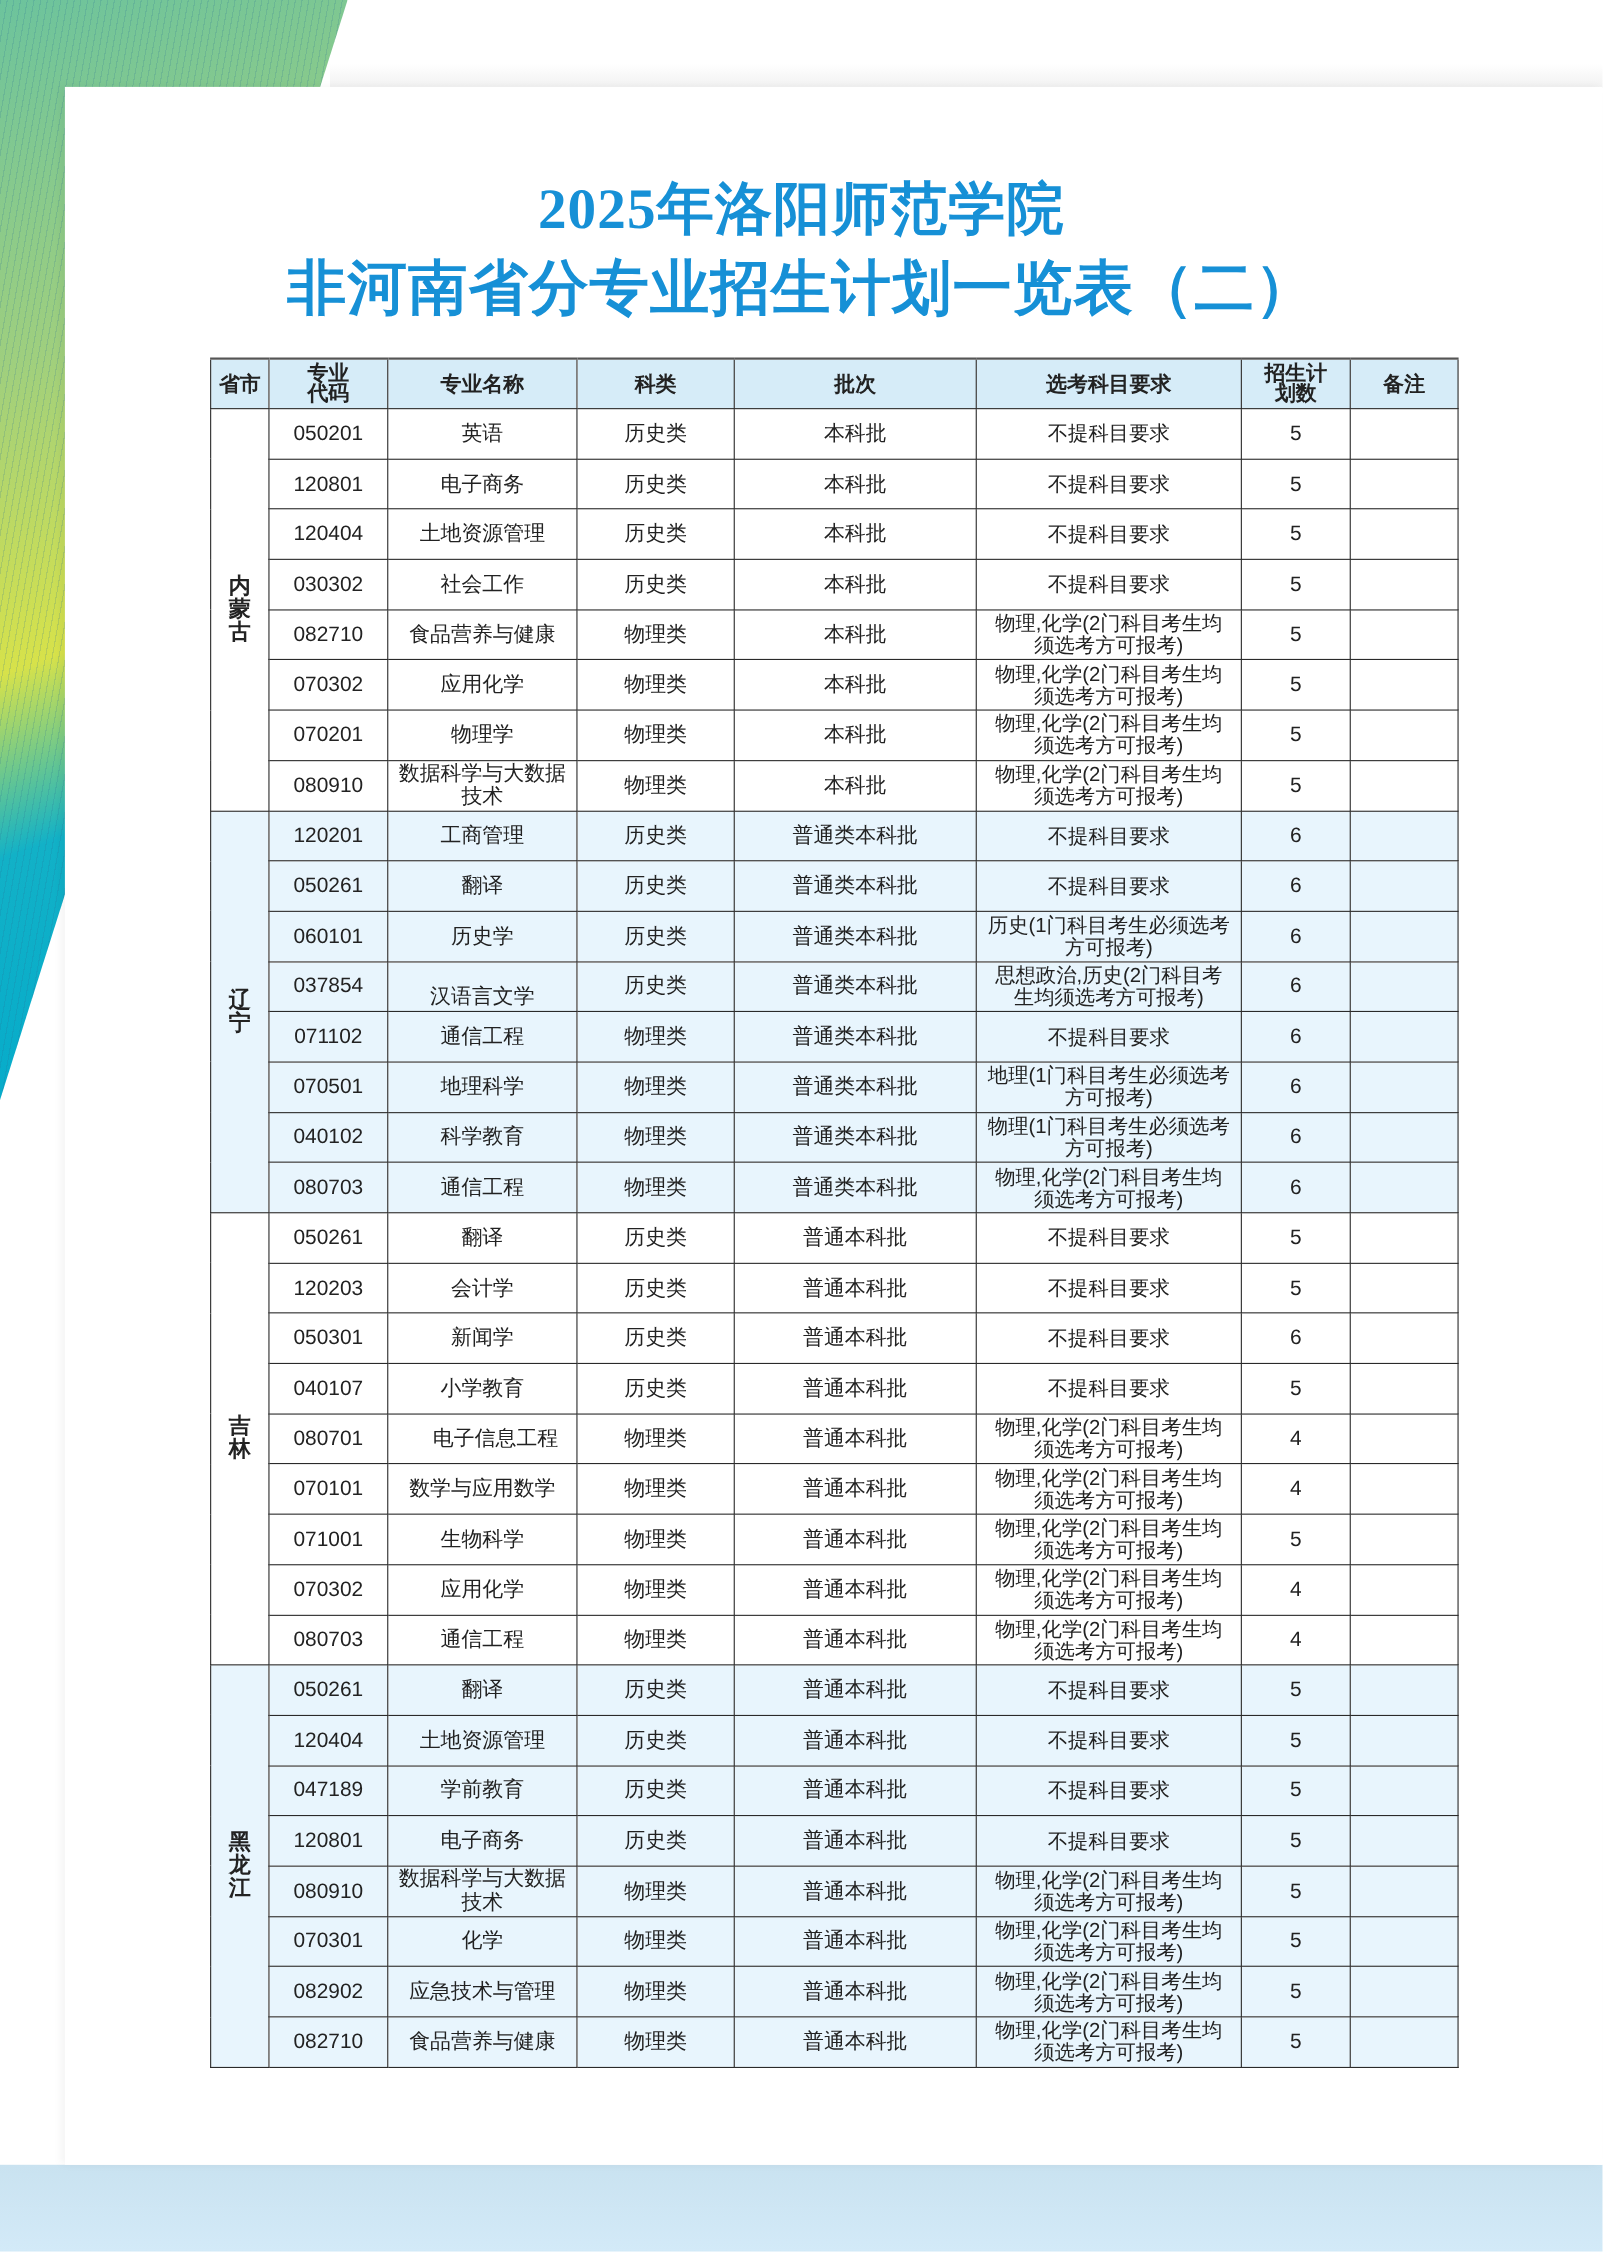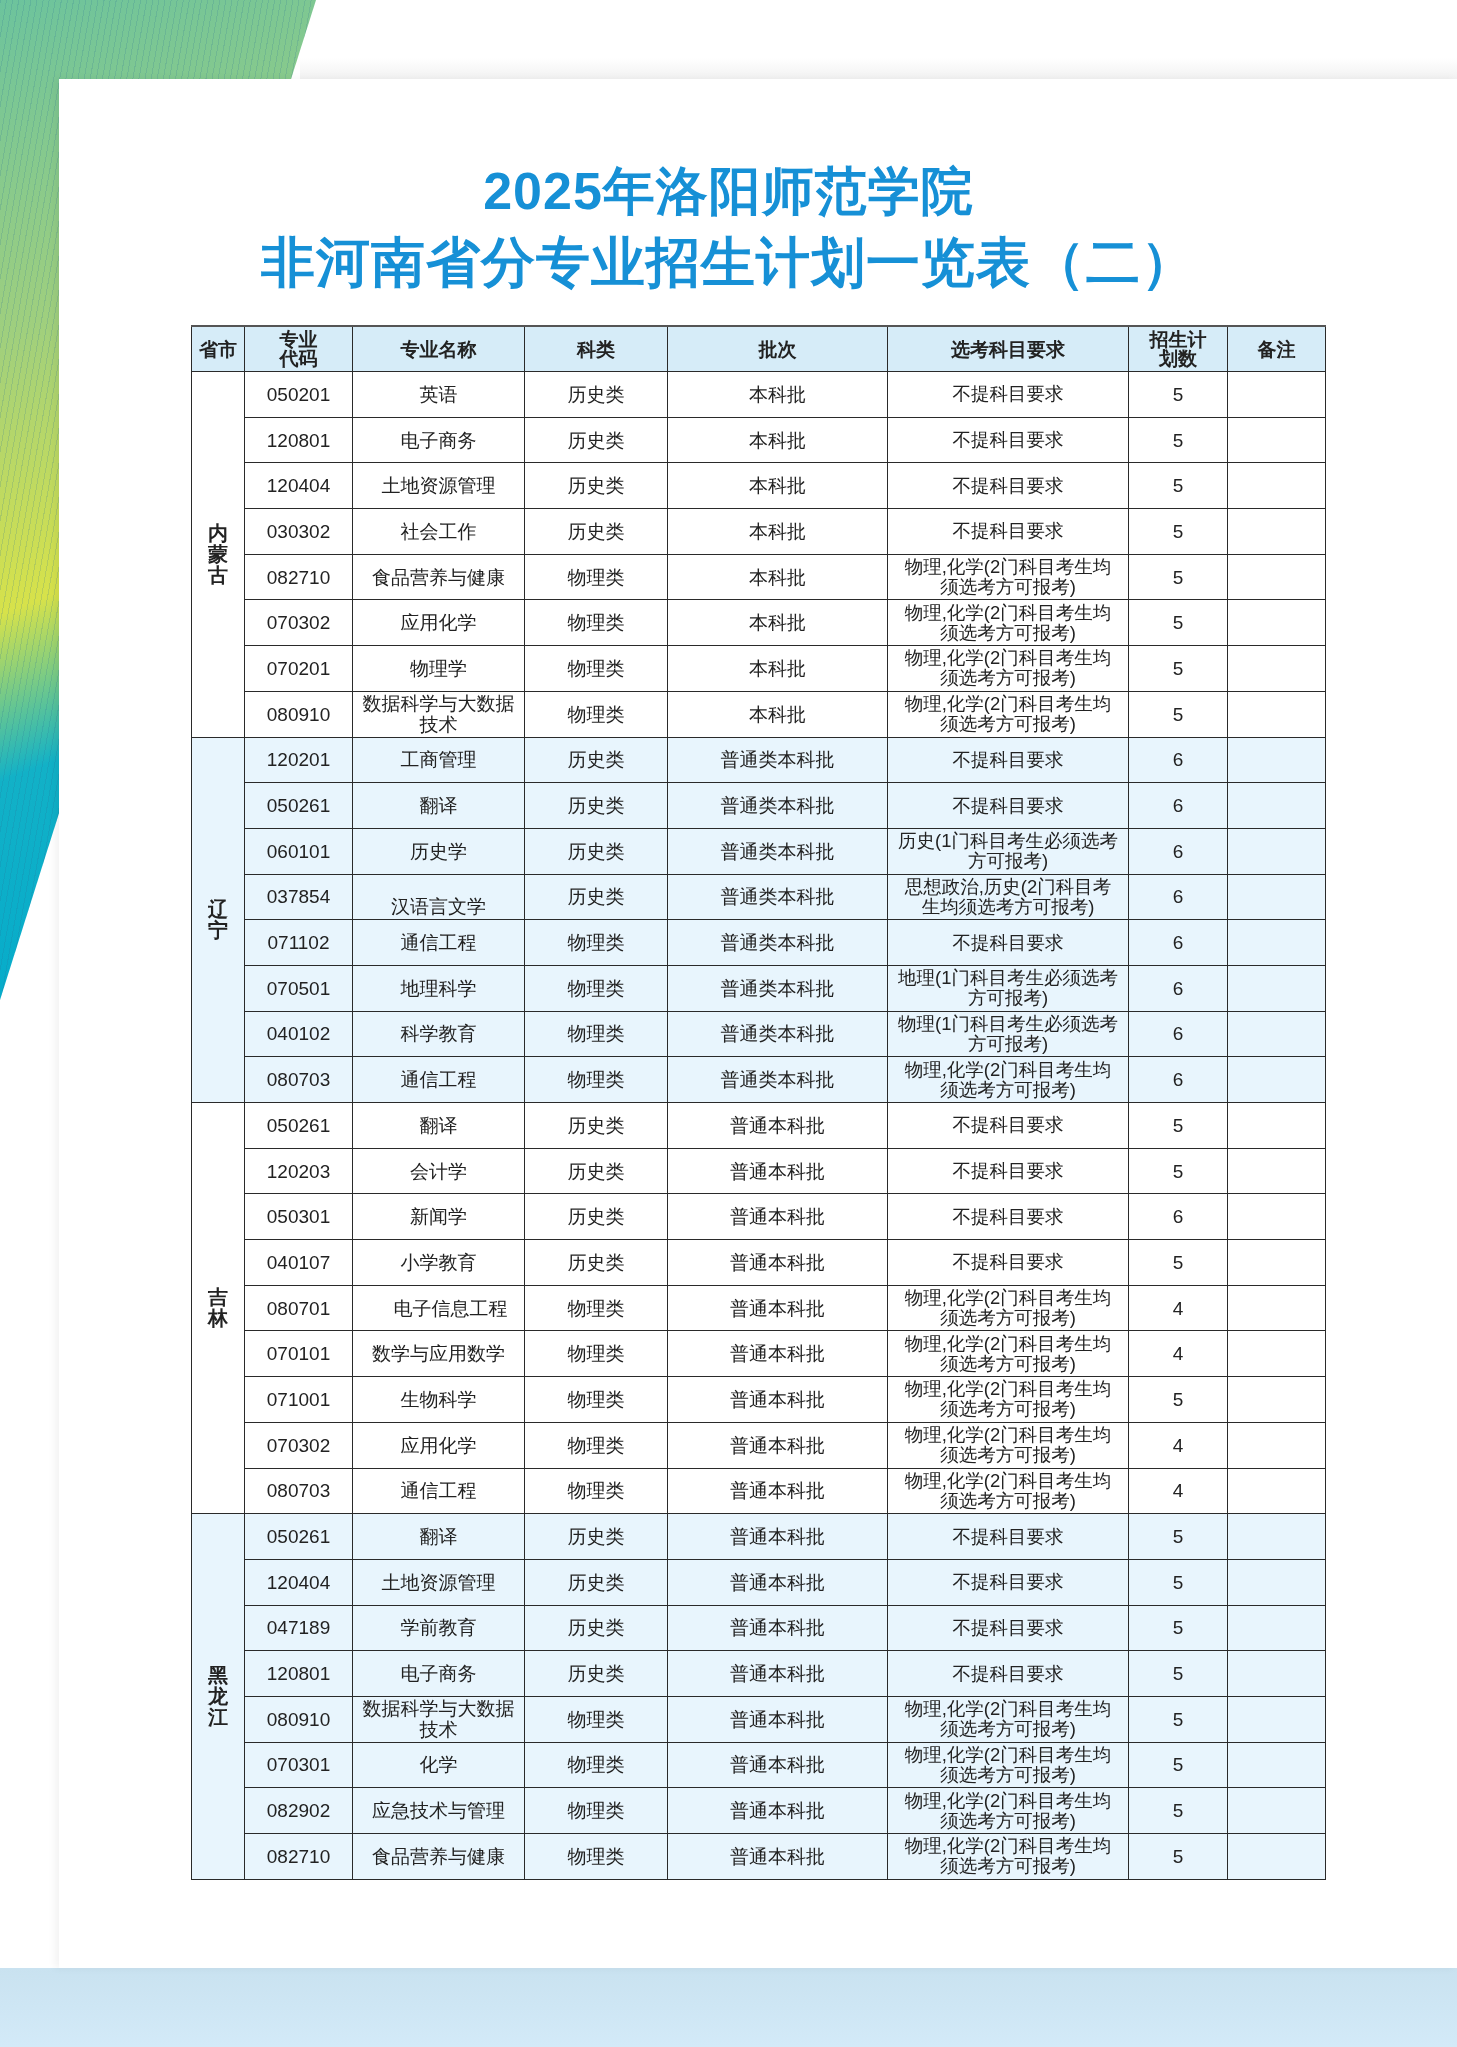--- a/index.html
+++ b/index.html
@@ -24,21 +24,21 @@
       background: linear-gradient(#c9e2f0, #d3eaf8);
     }
     .paper {
       position: absolute; left: 59px; top: 79px; width: 1398px; height: 1889px;
       background: #ffffff;
       box-shadow: -4px 0 8px rgba(0,0,0,0.05);
     }
     .title {
       position: absolute; left: 0; width: 1457px; text-align: center;
       color: #1690d6; font-weight: bold;
-      font-family: Liberation Sans, sans-serif;
+      font-family: Liberation Serif, serif;
       letter-spacing: 1px;
     }
     .title-line1 { top: 160px; font-size: 52px; line-height: 62px; }
     .title-line2 { top: 230px; font-size: 54px; line-height: 64px; }
 
     table.plan {
       position: absolute; left: 191px; top: 325px;
       border-collapse: collapse; table-layout: fixed;
       width: 1134px;
       font-size: 19px; color: #222;

